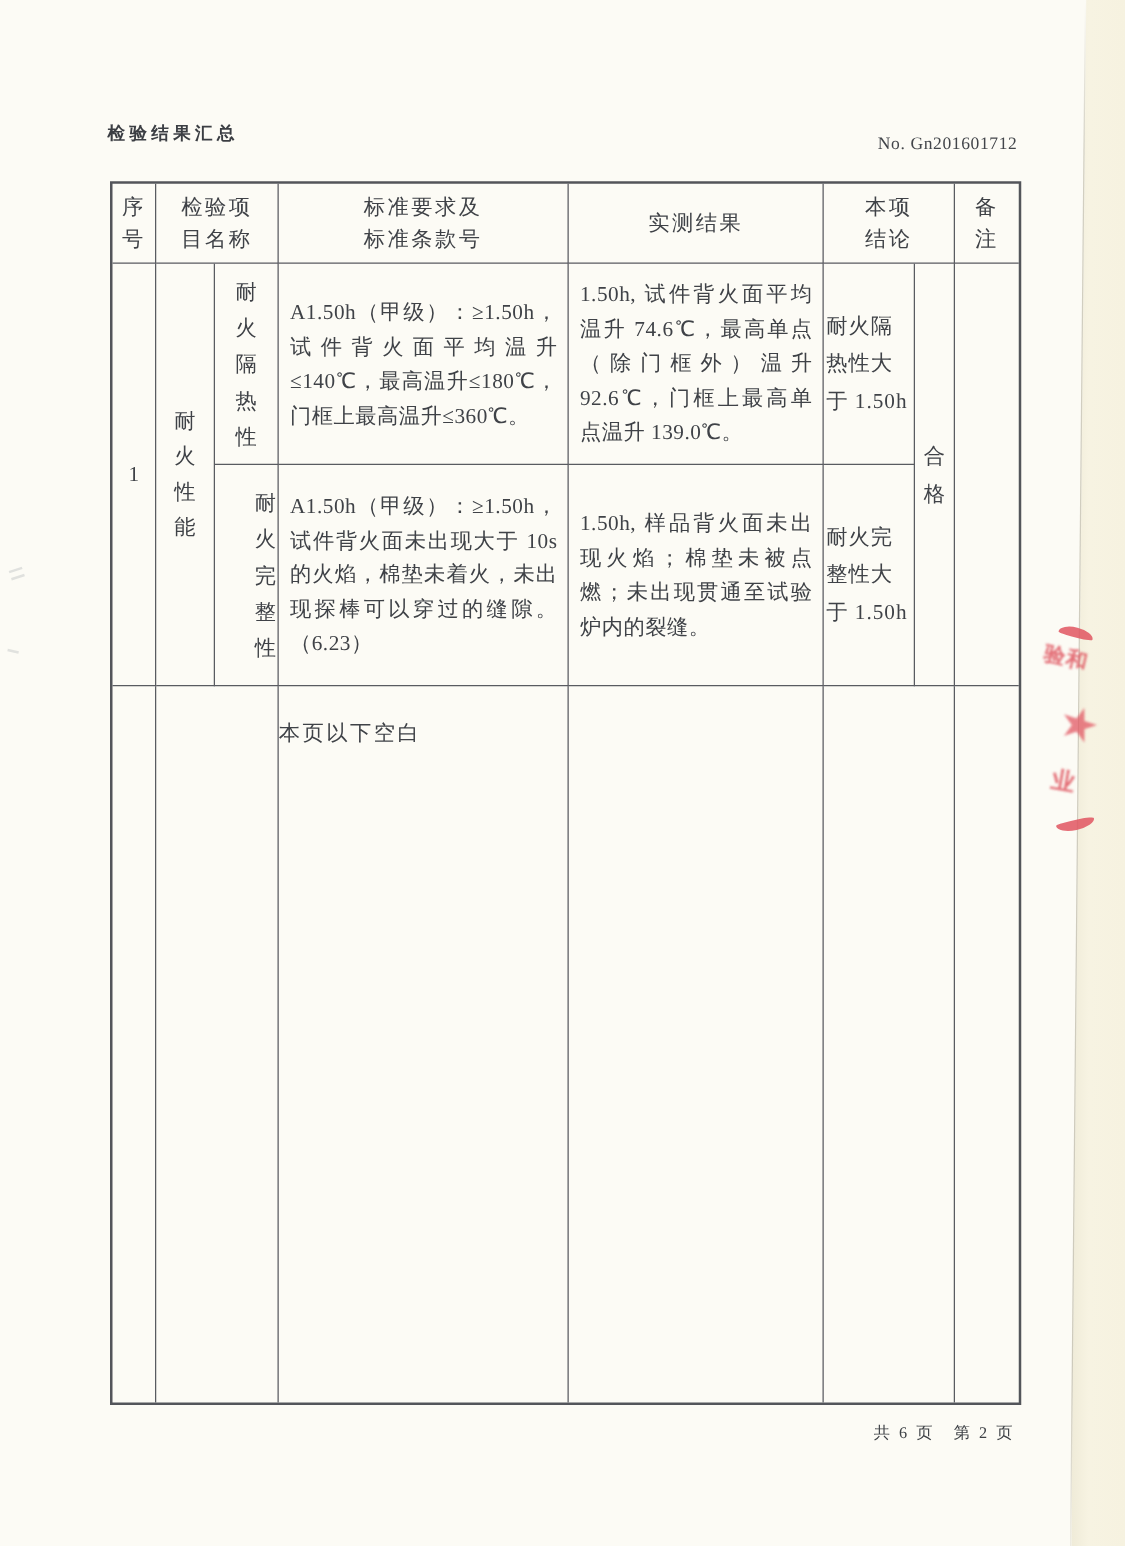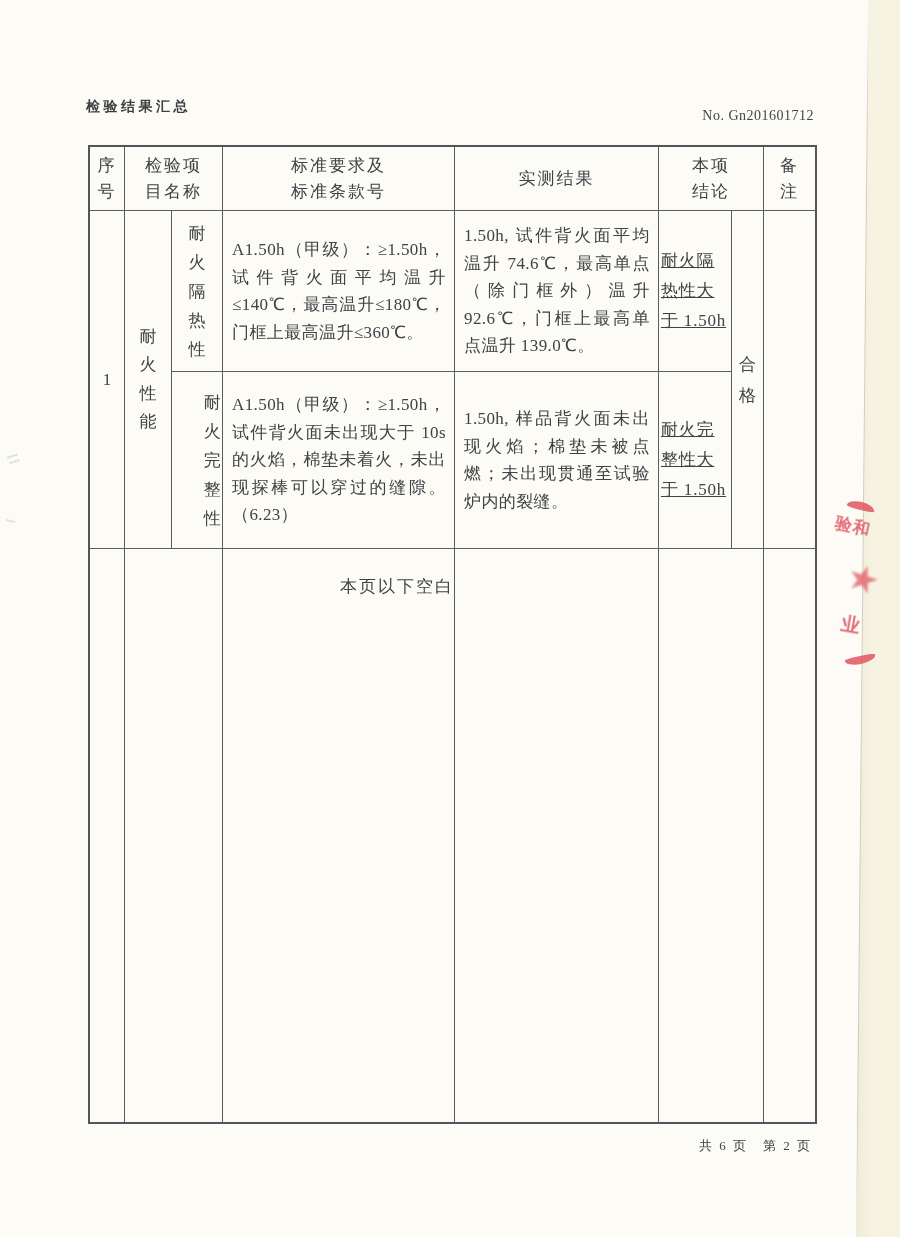--- a/index.html
+++ b/index.html
@@ -53,23 +53,23 @@
   .para > div {
     padding:6px 8px 6px 9px;
     line-height:27.5px; letter-spacing:0.4px;
     text-align:justify; width:100%;
   }
   .vstack > span {
     display:block; width:1.15em;
     word-break:break-all; line-height:28.5px; text-align:center;
   }
   .vstack.loose > span { line-height:29px; }
-  .concl { padding:0 2px;text-decoration:underline; }
+  .concl { padding:0 2px; }
   .concl > div { width:69px; line-height:30px; letter-spacing:0.8px; text-align:left; }
-  .blank-note-cell { align-items:flex-start; justify-content:flex-end; }
+  .blank-note-cell { align-items:flex-start; justify-content:flex-start; }
   .blank-note-cell > div { padding-top:26px; letter-spacing:2px; }
   .footer {
     position:absolute; right:88px; top:1137px;
     font-size:13px; letter-spacing:2px; color:#3d4045; white-space:pre;
   }
   
   .stamp { position:absolute; left:828px; top:460px; width:60px; height:230px; pointer-events:none; }
   .stamp .arc {
     position:absolute; background:#e05560; border-radius:6px/4px; opacity:.85;
   }

